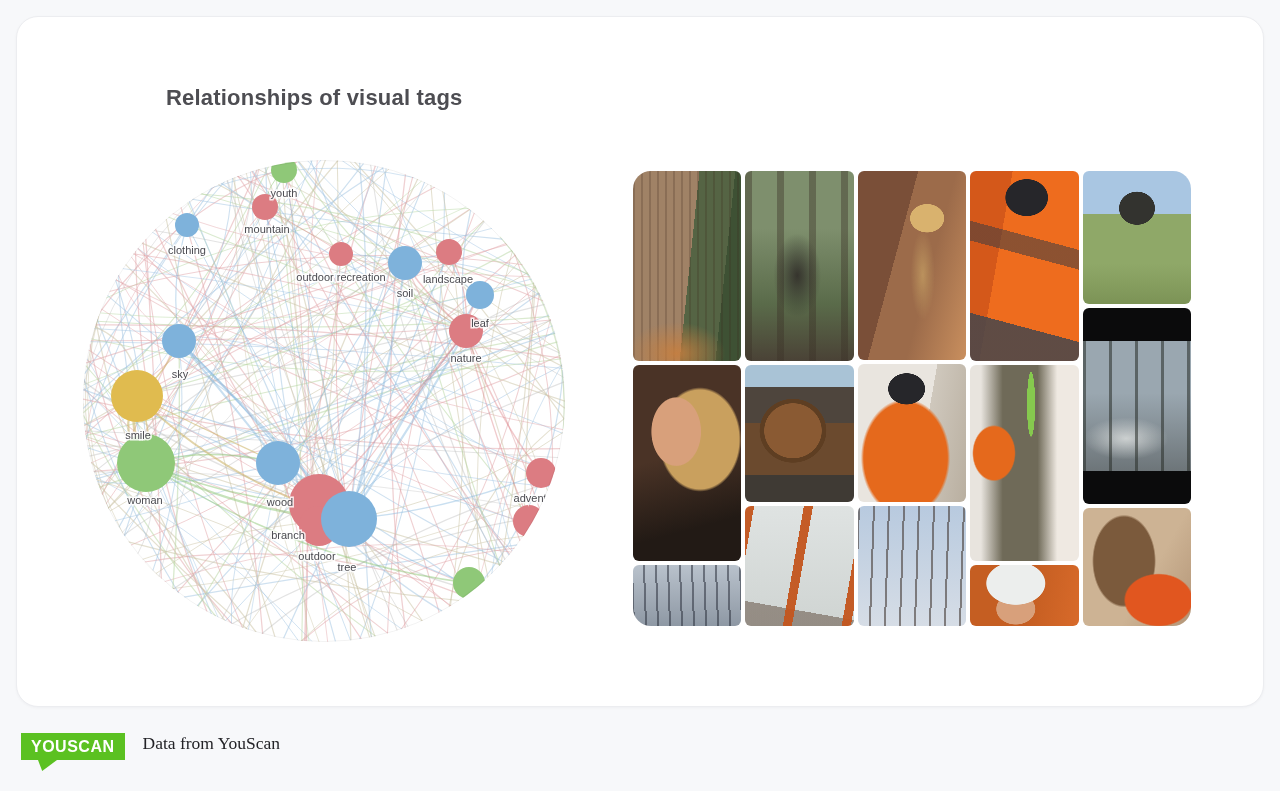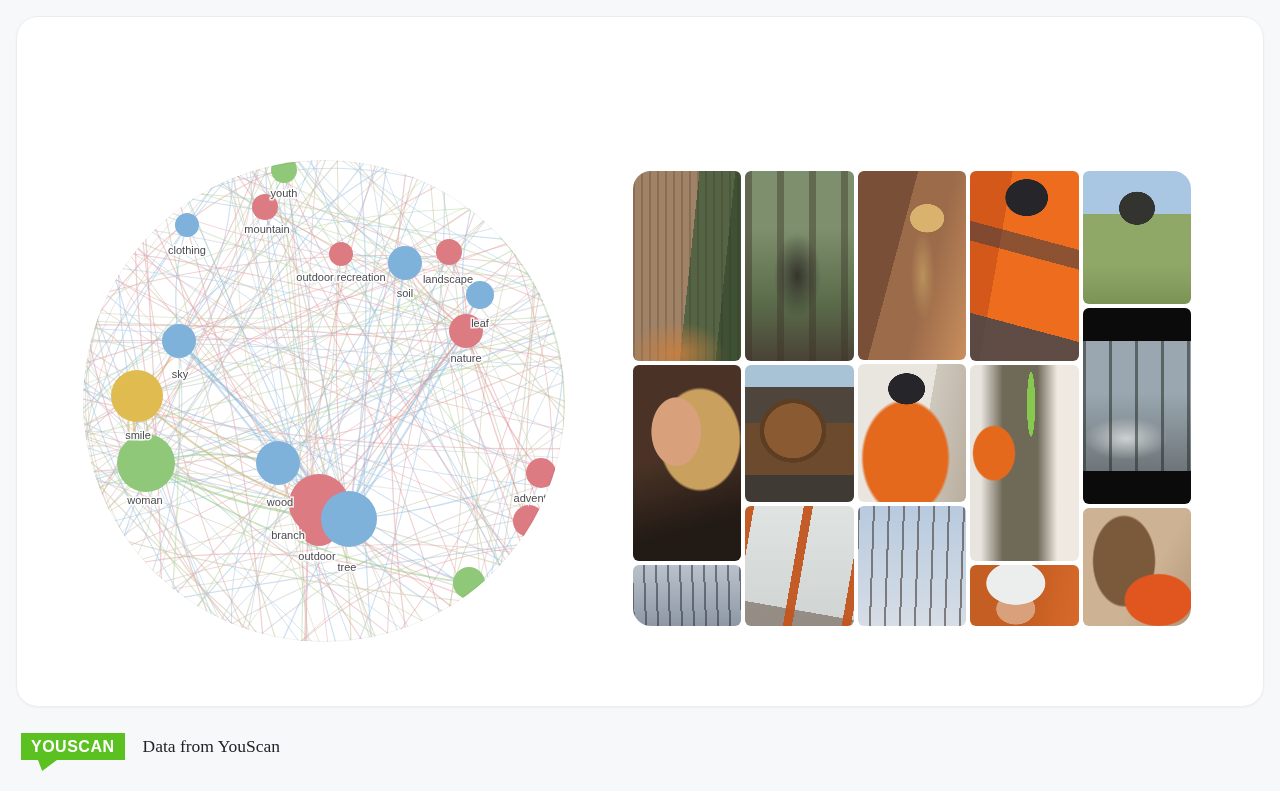--- a/index.html
+++ b/index.html
@@ -74,32 +74,33 @@
   .t14::before { content:""; position:absolute; left:0; right:0; top:17%; height:66%;
         background:
           repeating-linear-gradient(90deg, rgba(40,45,40,.55) 0 3px, rgba(0,0,0,0) 3px 26px),
           radial-gradient(60px 30px at 40% 75%, rgba(230,232,230,.75), rgba(230,232,230,0) 70%),
           linear-gradient(#9AA7B0 0 40%, #6D7579); }
   .t16 { background:
         radial-gradient(60px 46px at 70% 78%, #E1561F 0 55%, rgba(225,86,31,0) 58%),
         radial-gradient(55px 80px at 38% 45%, #7B5A3C 0 55%, rgba(123,90,60,0) 58%),
         linear-gradient(120deg, #CDB394 0 60%, #B39577); }
 
-  .footer { position:absolute; left:21px; top:733px; display:flex; align-items:center; }
+  .footer { position:absolute; left:21px; top:733px; display:flex; align-items:flex-start; }
   .ys-logo { position:relative; background:#5BC121; color:#FFFFFF; font-weight:700;
              font-size:16px; letter-spacing:0.5px; height:27px; line-height:27px;
              padding:0 10px; }
   .ys-logo::after { content:""; position:absolute; left:17px; top:100%; width:19px; height:11px;
              background:#5BC121; clip-path:polygon(0 0, 100% 0, 22% 100%); }
   .footer-text { margin-left:18px; font-size:17.5px; color:#232327;font-family:Liberation Serif, serif; }
 </style>
 </head>
 <body>
 
 <div class="card">
+  <div class="page-title">Relationships of visual tags</div>
   <svg id="network-svg" width="640" height="691" viewBox="0 0 640 691">
       <defs>
         <clipPath id="netclip">
           <circle cx="307" cy="384" r="241"></circle>
         </clipPath>
       </defs>
       <g clip-path="url(#netclip)">
         <path d="M547.3 401.7 Q453.2 473.4 432.2 589.9" fill="none" stroke="rgba(205,198,169,0.55)" stroke-width="1.0607226342661307"></path>
         <path d="M107.2 518.8 Q169.7 322.4 274.8 145.2" fill="none" stroke="rgba(159,195,226,0.50)" stroke-width="1.164911044947803"></path>
         <path d="M295.2 624.7 Q201.1 523.3 78.2 459.8" fill="none" stroke="rgba(159,195,226,0.50)" stroke-width="0.8985686300555245"></path>

